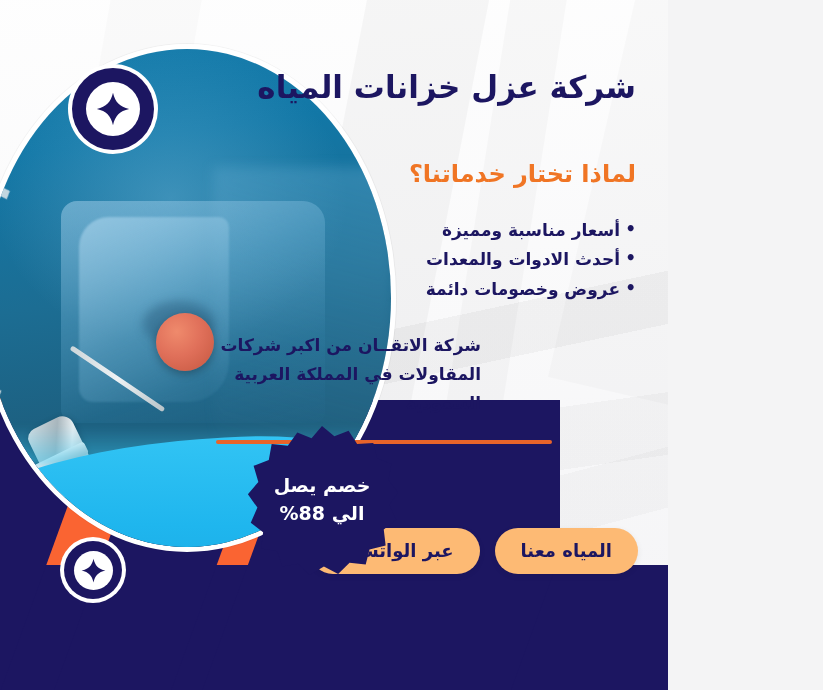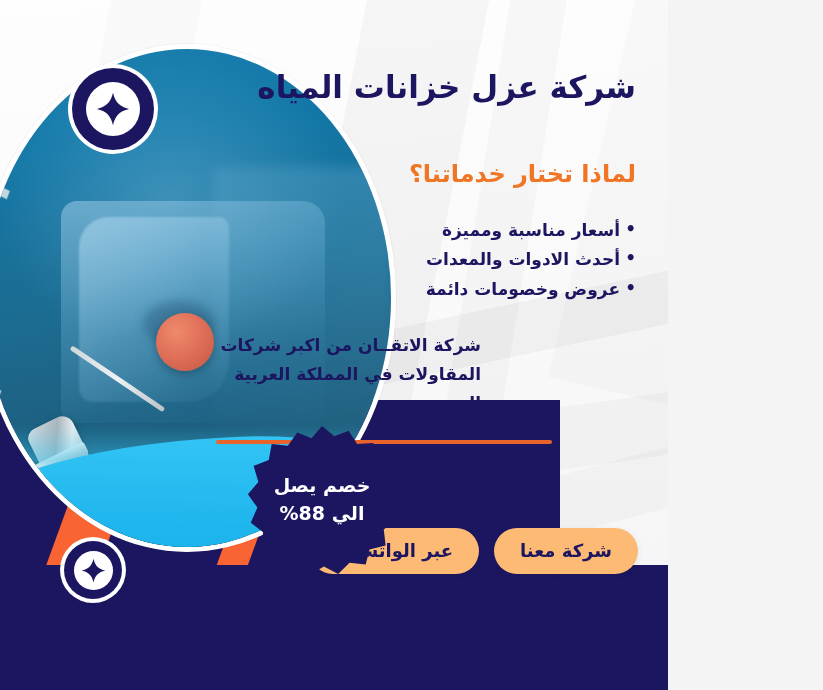--- a/index.html
+++ b/index.html
@@ -372,21 +372,21 @@
       <li>أحدث الادوات والمعدات</li>
       <li>عروض وخصومات دائمة</li>
     </ul>
 
     <p class="blurb">شركة الاتقــان من اكبر شركات المقاولات في المملكة العربية السعودية</p>
 
     <div class="divider"></div>
   </div>
 
   <div class="cta-row">
-    <button class="cta">شركة معنا</button>
+    <button class="cta">المياه معنا</button>
     <button class="cta">عبر الواتساب</button>
   </div>
 
   <div class="badge">
     <svg viewBox="0 0 160 160" width="152" height="152">
       <path d="M80 2
                L93 13 L108 7 L117 21 L134 20 L138 36 L153 42 L150 59 L160 72 L151 85
                L158 101 L145 111 L147 128 L130 132 L126 148 L109 146 L97 158 L82 150
                L67 159 L55 147 L38 150 L33 134 L16 131 L18 114 L5 104 L12 88
                L2 74 L13 61 L8 44 L24 38 L27 21 L44 23 L54 9 L69 15 Z" fill="#1c1661"></path>

